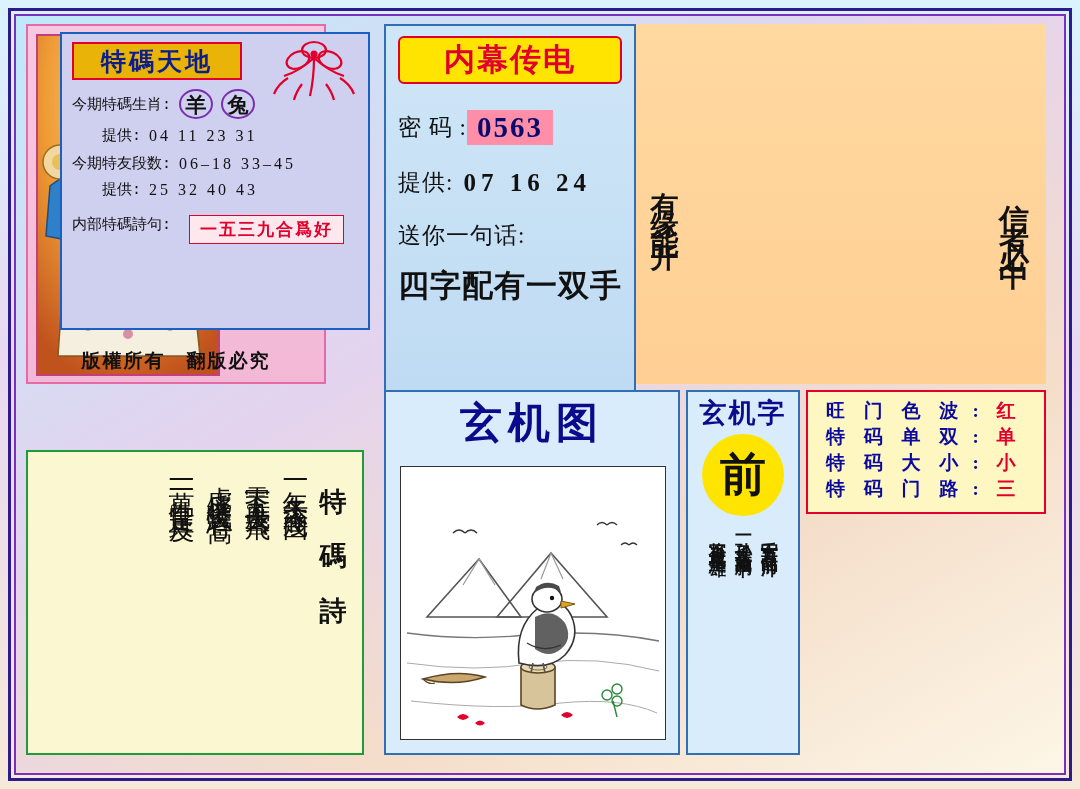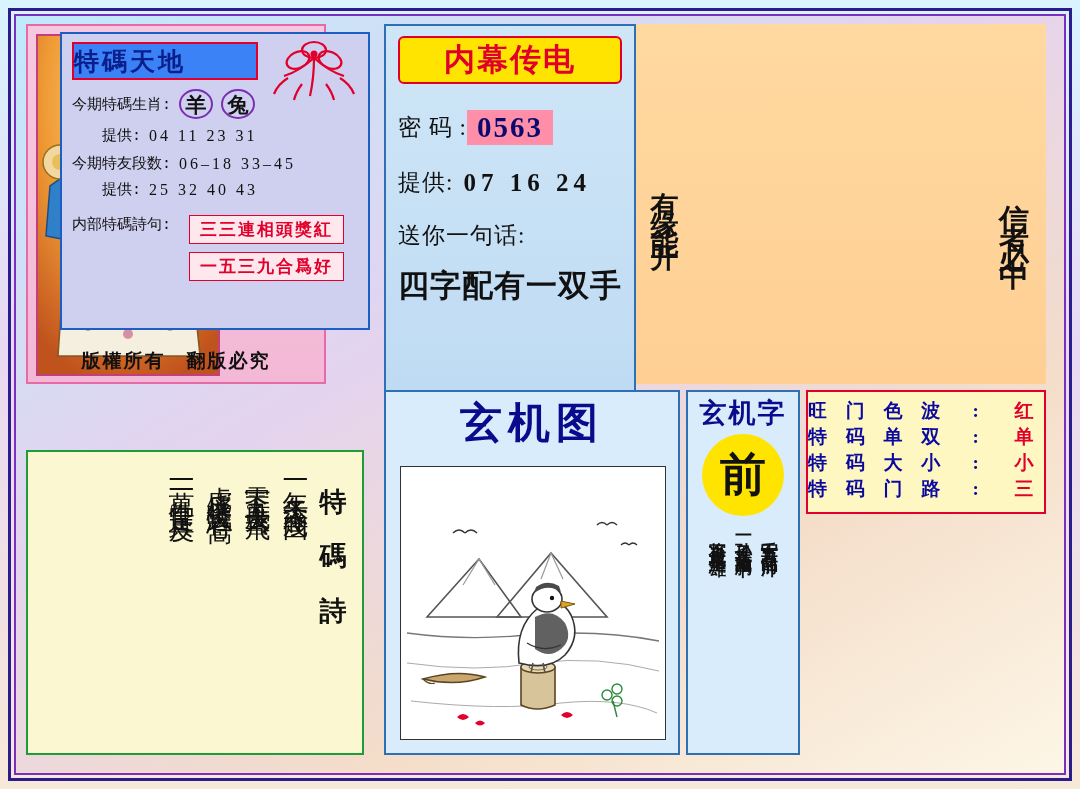--- a/index.html
+++ b/index.html
@@ -143,22 +143,22 @@
     border:0;
   }
   .tema{
     position:absolute;left:60px;top:32px;width:310px;height:298px;
     background:#cfcff0;
     border:2px solid #1b5fc2;
     box-sizing:border-box;
     padding:8px 10px;
   }
   .tema-head{
-    width:186px;height:38px;background:#3b82f6;border:2px solid #e0002b;
-    display:flex;align-items:center;
+    width:170px;height:38px;background:#eab308;border:2px solid #e0002b;
+    display:flex;align-items:center;justify-content:center;
     box-sizing:border-box;
   }
   .tema-head span{
     font-size:25px;font-weight:bold;color:#0a1e8c;letter-spacing:3px;
     font-family:"Liberation Sans",sans-serif;
   }
   .flower{position:absolute;right:8px;top:4px;}
   .t-row{display:flex;align-items:center;margin-top:9px;font-size:15px;color:#111;}
   .t-lbl{white-space:nowrap;font-family:Liberation Mono, monospace;}
   .zodiac{
@@ -177,21 +177,21 @@
     font-size:17px;font-weight:bold;letter-spacing:2px;
     padding:2px 10px;margin-bottom:8px;text-align:center;
   }
 
   
   .wang{
     position:absolute;left:806px;top:390px;width:240px;height:124px;
     background:#fff7c2;
     border:2px solid #e0002b;
     box-sizing:border-box;
-    padding:6px 0;
+    padding:6px 18px;
   }
   .w-row{display:flex;align-items:center;justify-content:space-between;height:26px;}
   .w-left{font-size:19px;font-weight:bold;color:#0a0a9e;letter-spacing:7px;}
   .w-colon{font-size:19px;font-weight:bold;color:#0a0a9e;}
   .w-right{font-size:19px;font-weight:bold;color:#e0002b;width:40px;text-align:center;}
 
   
   .xuanji{
     position:absolute;left:384px;top:390px;width:296px;height:365px;
     background:#d8ecfb;
@@ -368,21 +368,20 @@
       <span class="t-lbl">今期特友段数:</span>
       <span class="t-nums">06–18    33–45</span>
     </div>
     <div class="t-sub">
       <span class="t-lbl">提供:</span>
       <span class="t-nums">25  32      40  43</span>
     </div>
     <div class="poem-lbl">
       <span class="t-lbl">内部特碼詩句:</span>
       <span class="poem-lines">
-        <div class="poem-line">三三連相頭獎紅</div>
         <div class="poem-line">一五三九合爲好</div>
       </span>
     </div>
   </div>
 
   <div class="wang">
     <div class="w-row">
       <span class="w-left">旺 门 色 波</span>
       <span class="w-colon">:</span>
       <span class="w-right">红</span>

